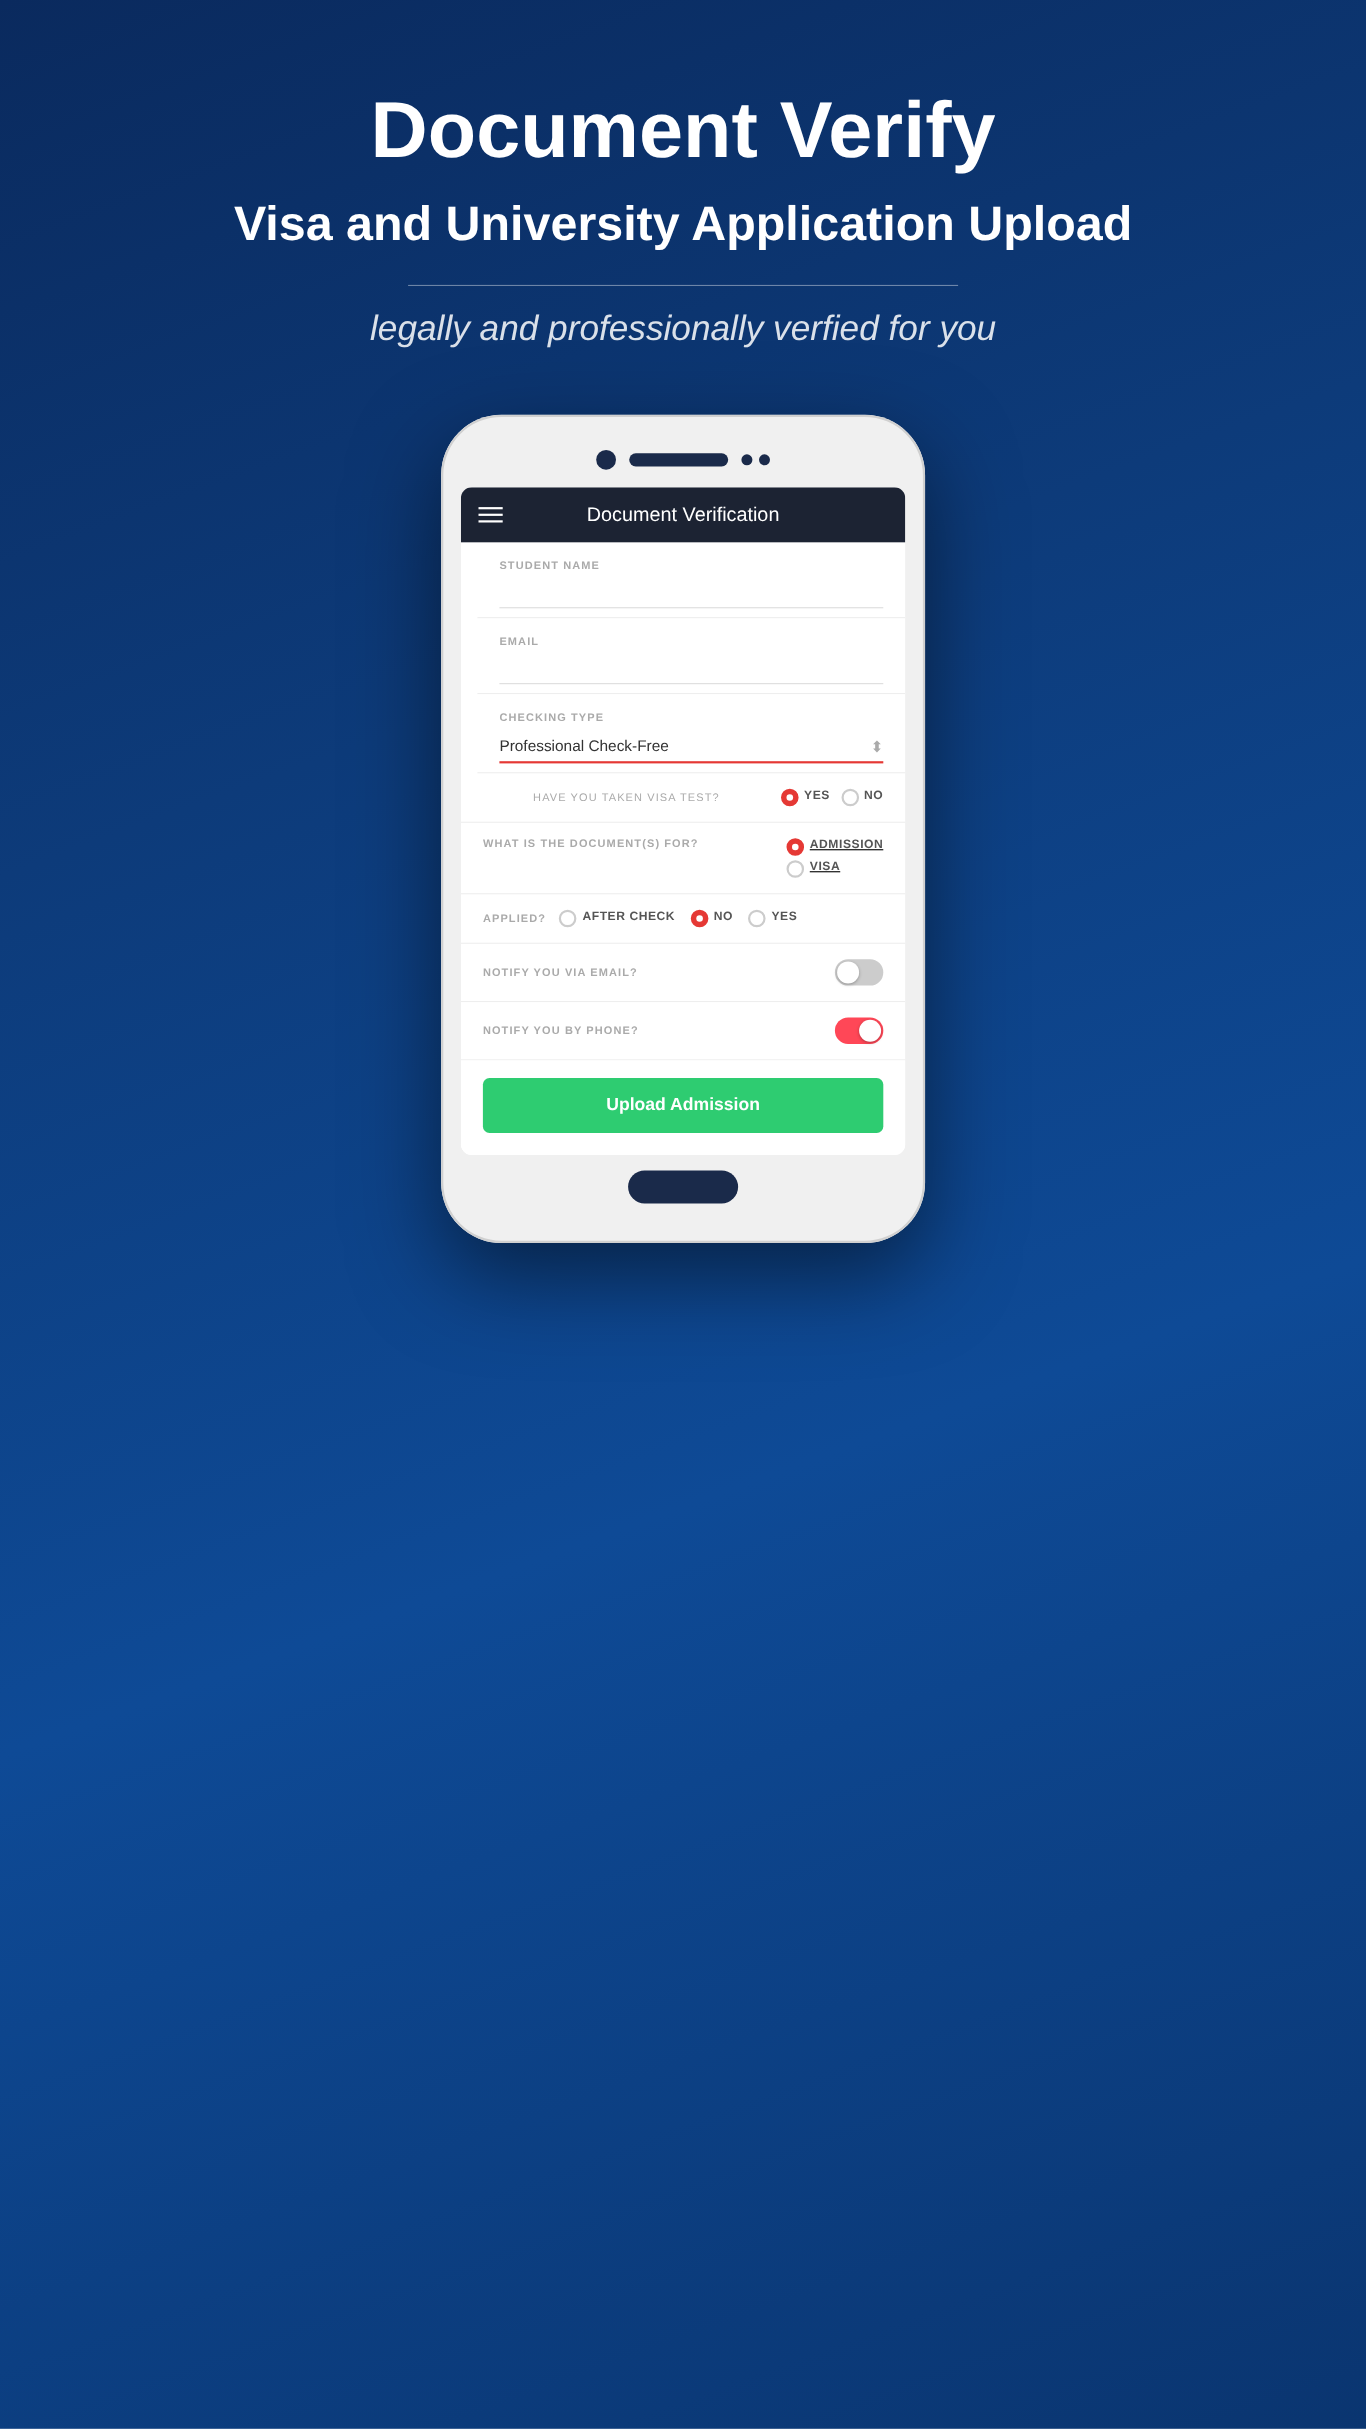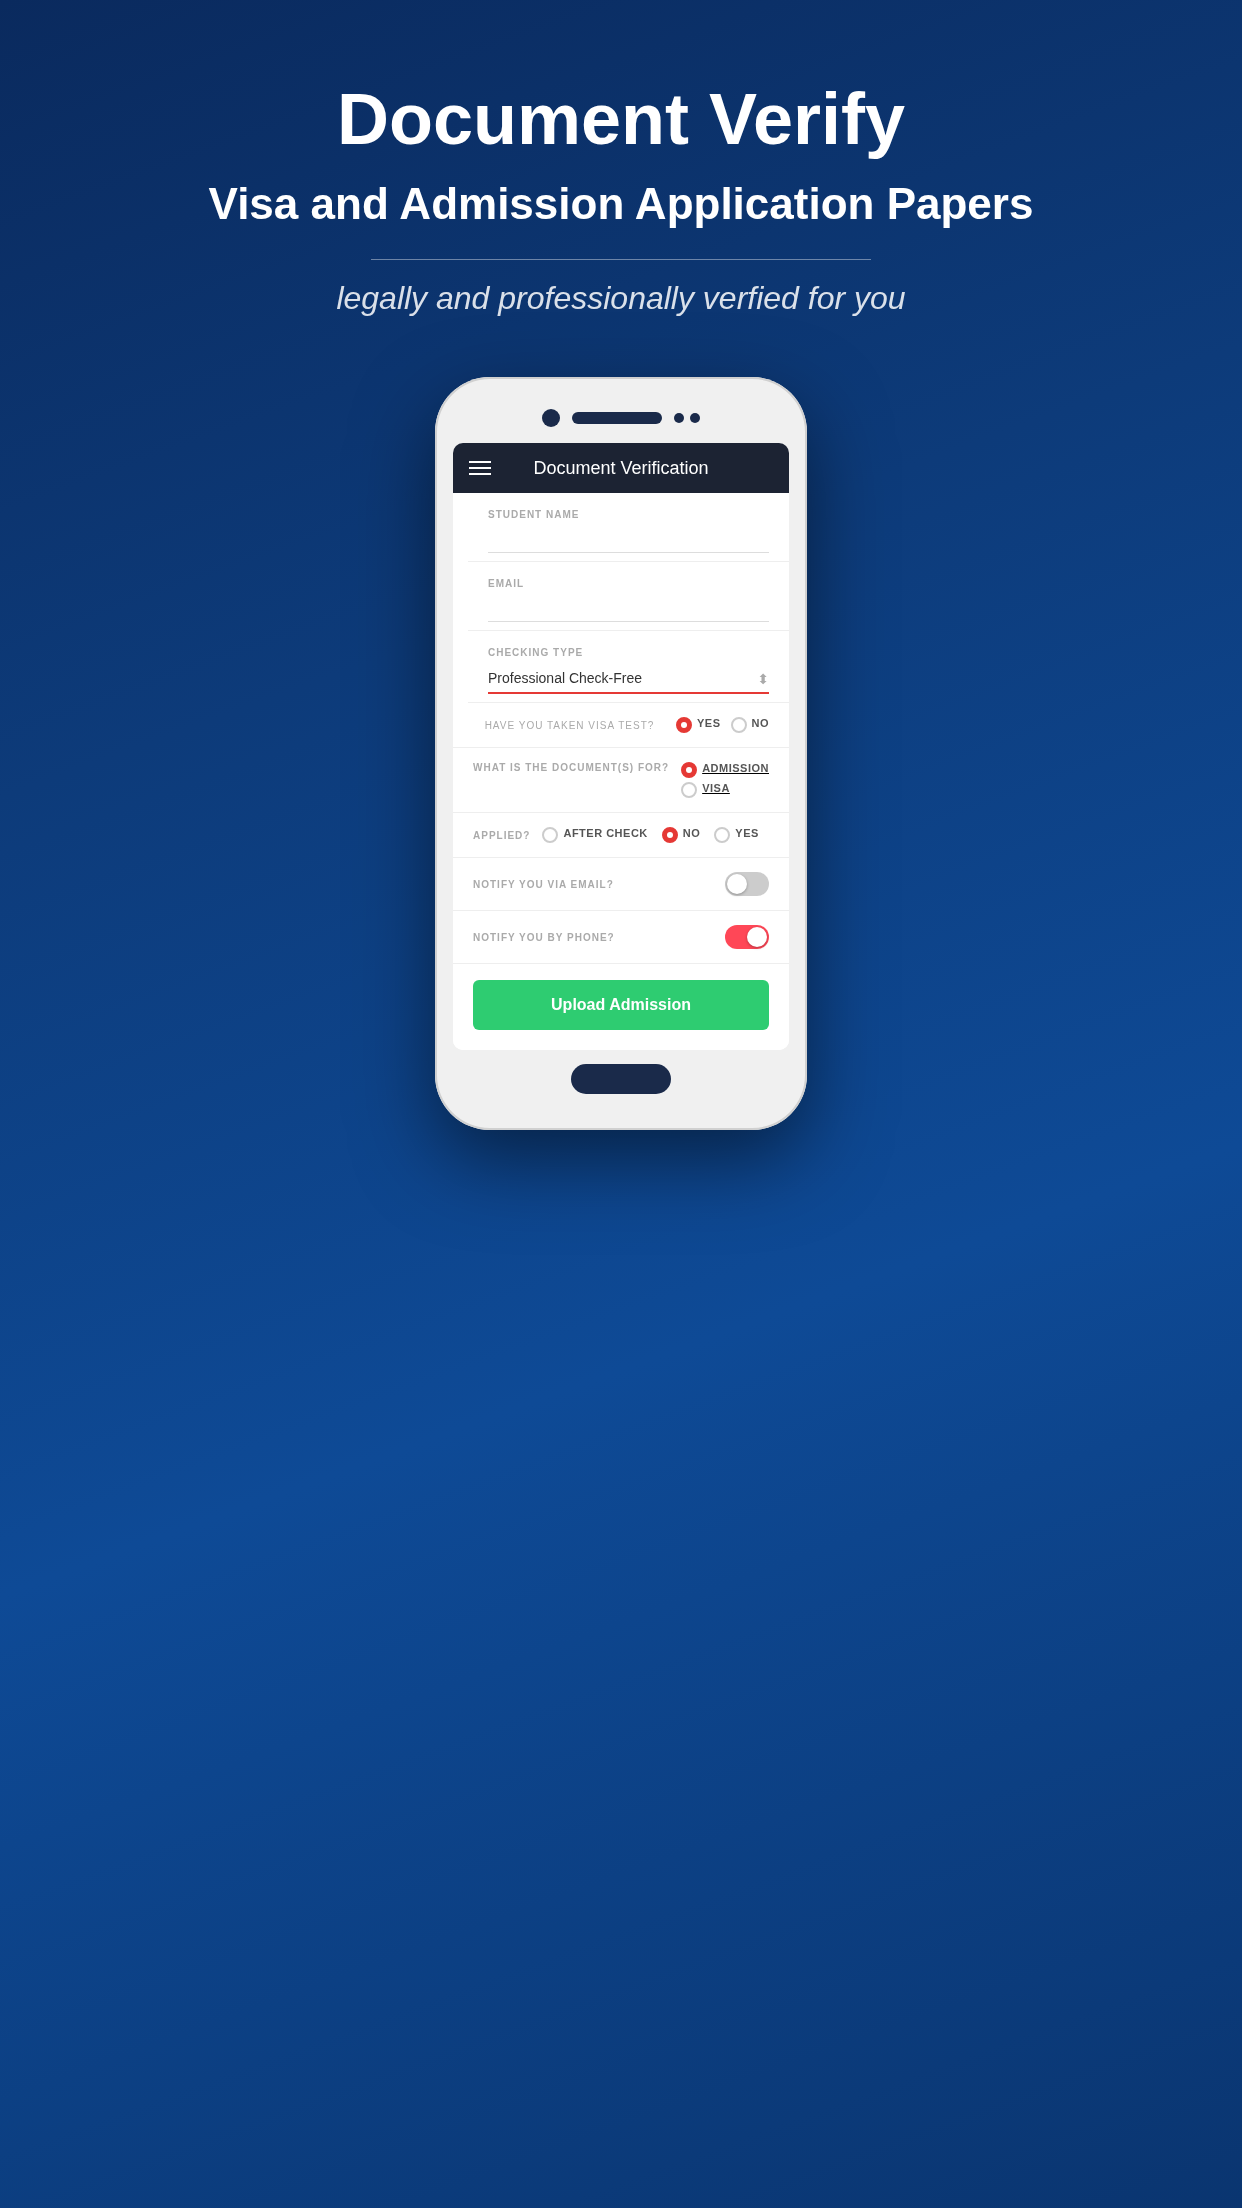--- a/index.html
+++ b/index.html
@@ -43,21 +43,21 @@
     .header-tagline {
       color: rgba(255,255,255,0.85);
       font-size: 32px;
       font-style: italic;
       text-align: center;
       margin-bottom: 60px;
     }
 
     
     .phone-mockup {
-      width: 372px;
+      width: 440px;
       background: #f0f0f0;
       border-radius: 55px;
       padding: 22px 18px 30px 18px;
       box-shadow: 0 30px 80px rgba(0,0,0,0.5), inset 0 0 0 2px #d0d0d0;
       position: relative;
     }
 
     .phone-top-bar {
       display: flex;
       align-items: center;
@@ -389,21 +389,21 @@
       height: 30px;
       background: #1a2a4a;
       border-radius: 15px;
     }
 
   </style>
 </head>
 <body>
 
 <h1 class="header-title">Document Verify</h1>
-<h2 class="header-subtitle">Visa and Admission Application Papers</h2>
+<h2 class="header-subtitle">Visa and University Application Upload</h2>
 
 <div class="divider-line"></div>
 
 <p class="header-tagline">legally and professionally verfied for you</p>
 
 <div class="phone-mockup">
 
   <div class="phone-top-bar">
     <div class="phone-camera"></div>
     <div class="phone-speaker"></div>

